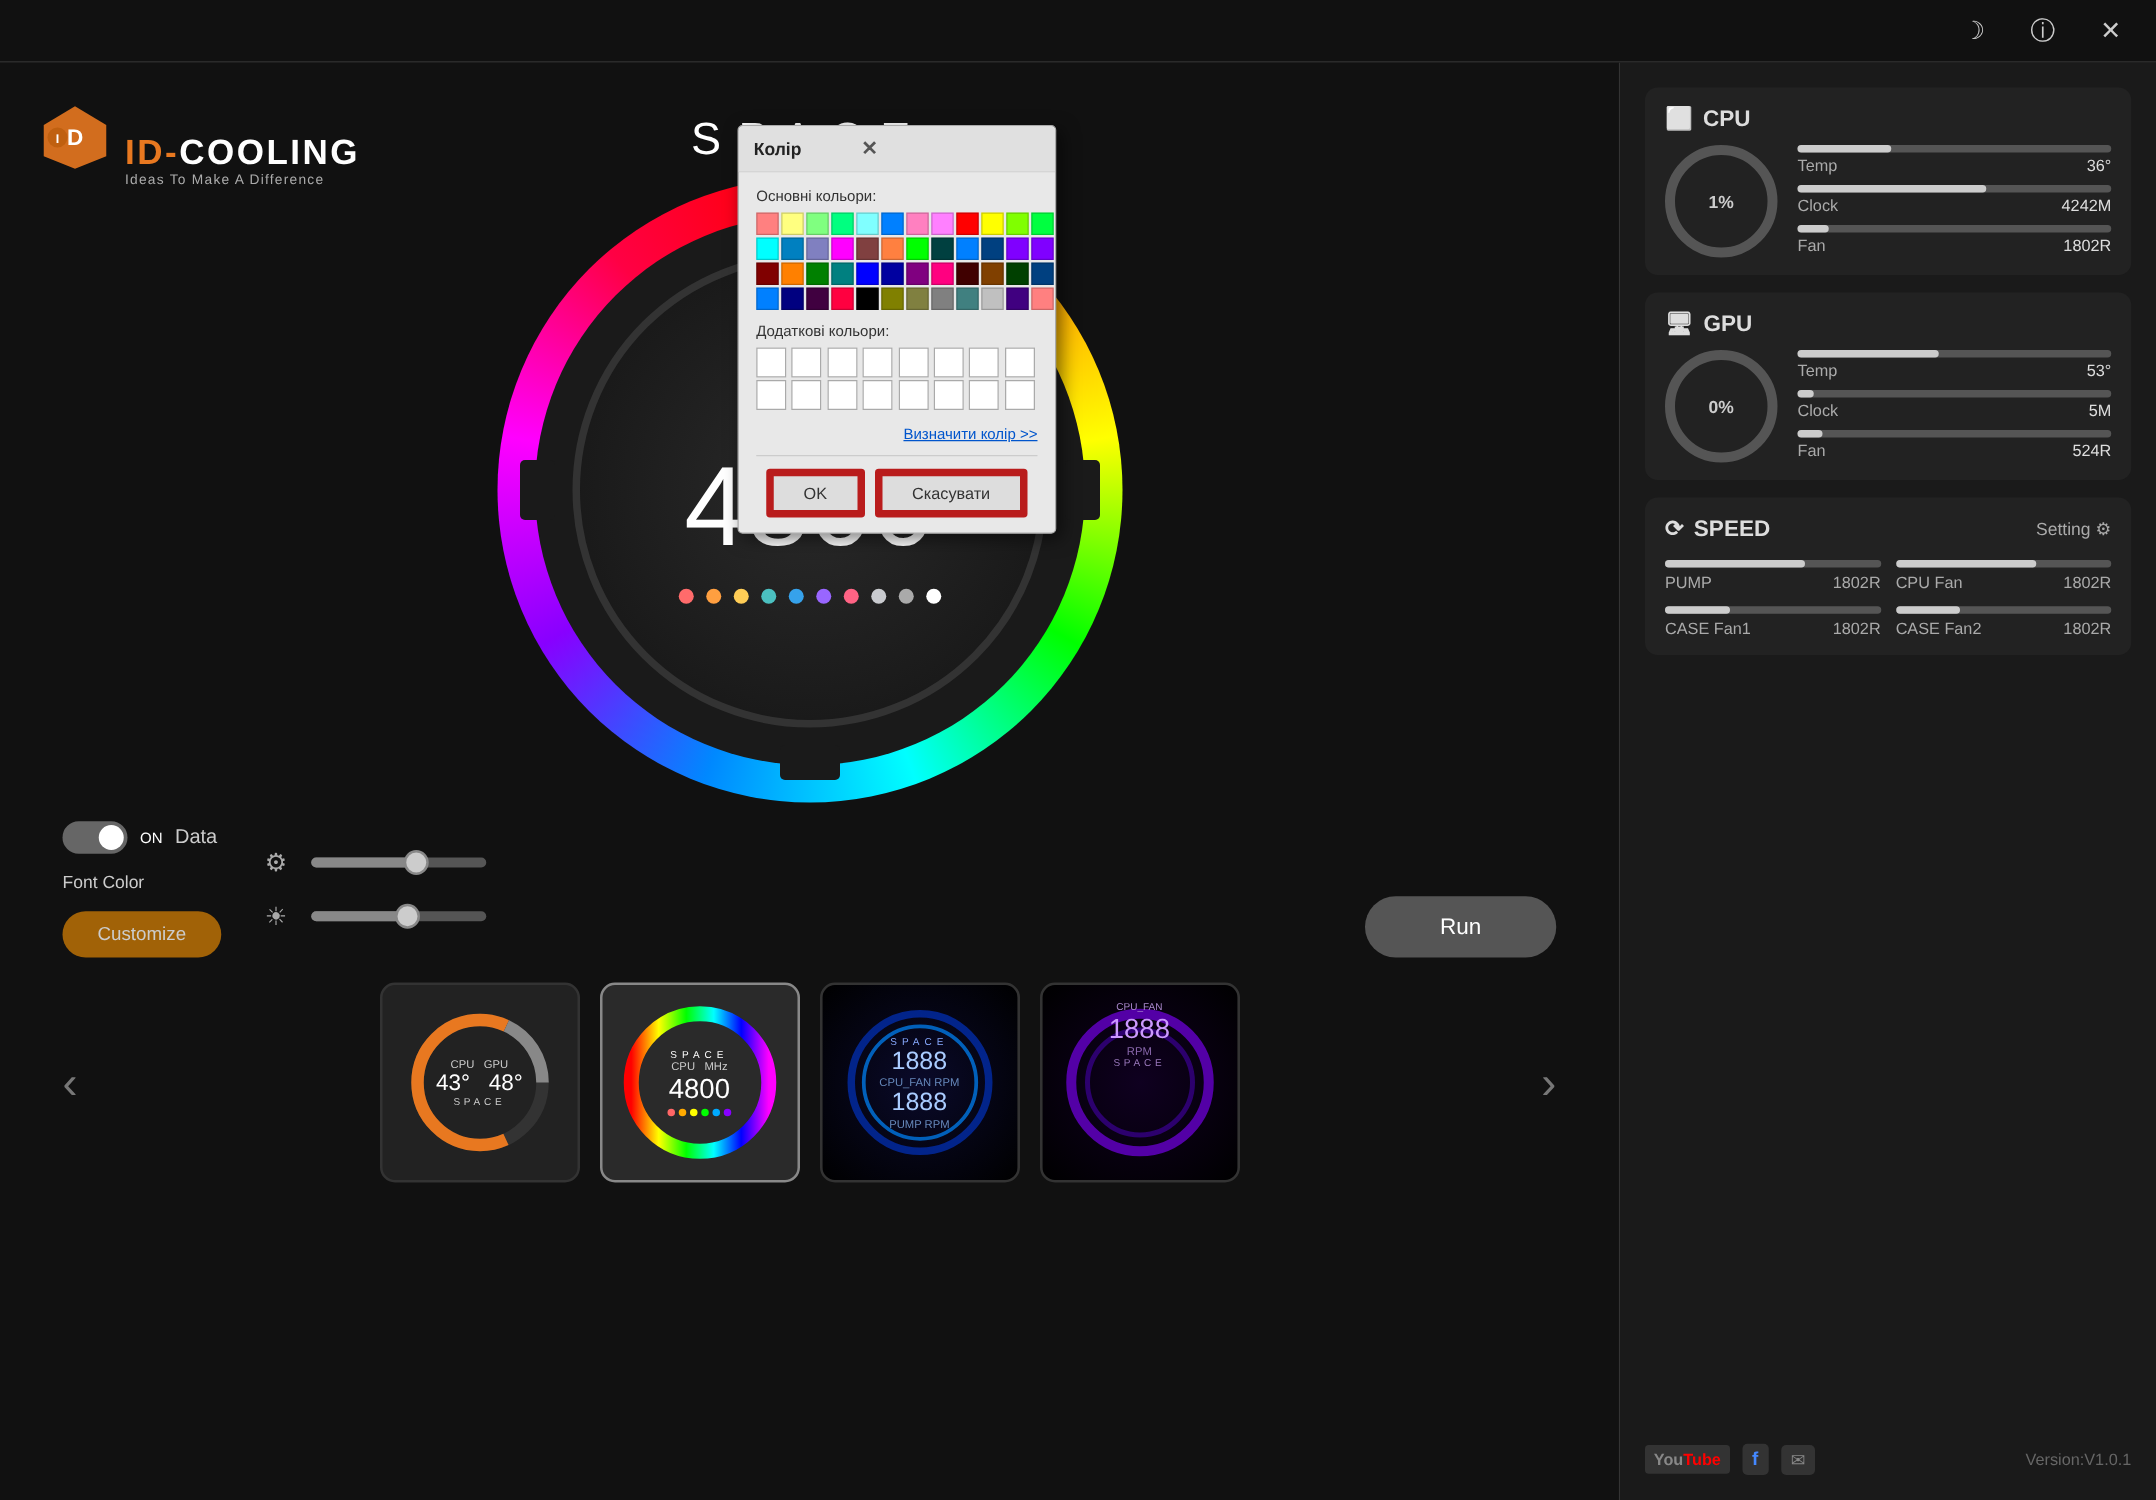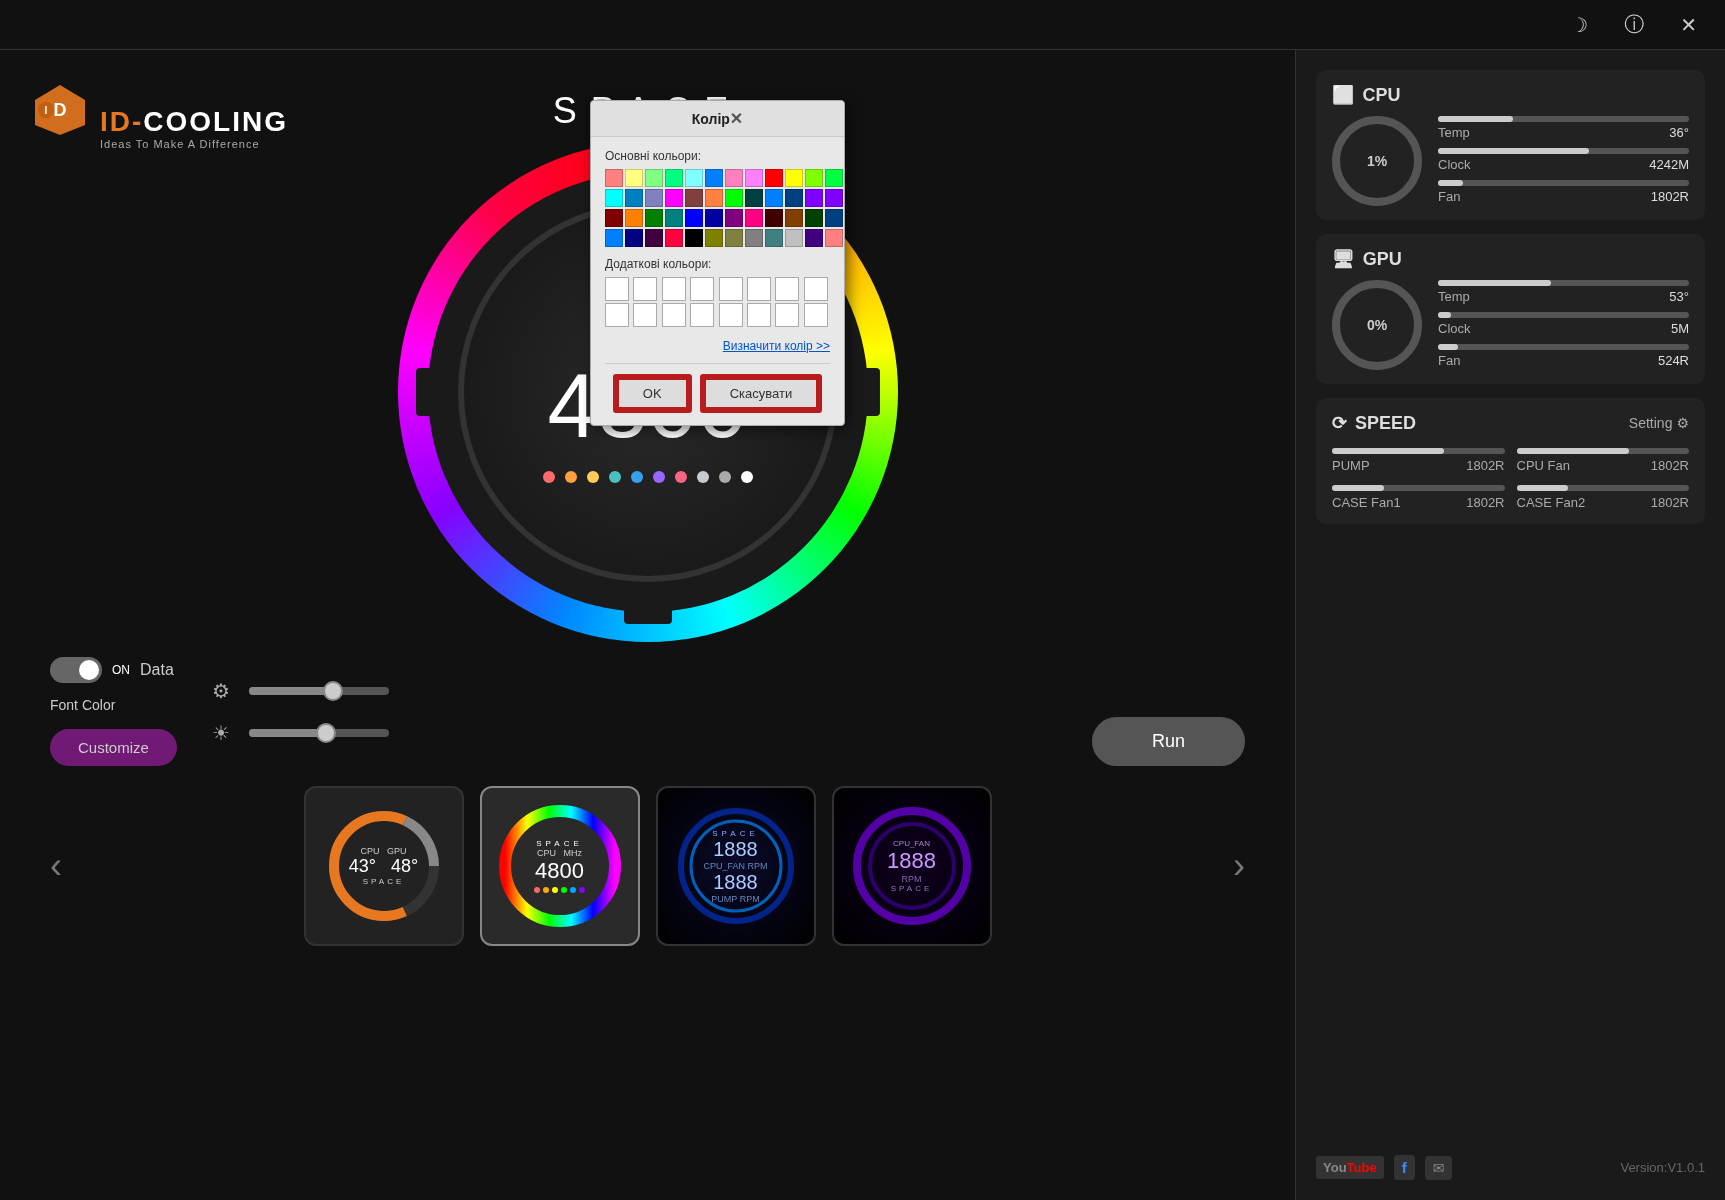--- a/index.html
+++ b/index.html
@@ -226,21 +226,21 @@
     .toggle-data-label {
       color: #ccc;
       font-size: 16px;
     }
     .font-color-label {
       color: #ccc;
       font-size: 14px;
       margin-top: 4px;
     }
     .customize-btn {
-      background: #701a75;
+      background: #a16207;
       color: #ccc;
       border: none;
       border-radius: 20px;
       padding: 10px 28px;
       font-size: 15px;
       cursor: pointer;
       margin-top: 6px;
     }
 
     .right-controls {
@@ -517,26 +517,27 @@
       background: #e8e8e8;
       border: 1px solid #aaa;
       border-radius: 4px;
       padding: 0;
       box-shadow: 4px 4px 14px rgba(0,0,0,0.5);
       pointer-events: all;
       z-index: 200;
     }
     .dialog-titlebar {
       display: flex;
-      justify-content: center;
+      justify-content: flex-start;
       align-items: center;
       padding: 8px 12px;
       background: #e0e0e0;
       border-bottom: 1px solid #ccc;
       border-radius: 4px 4px 0 0;
+      gap: 48px;
     }
     .dialog-title {
       color: #222;
       font-size: 14px;
       font-weight: 600;
     }
     .dialog-close {
       color: #555;
       font-size: 16px;
       cursor: pointer;
@@ -761,21 +762,21 @@
                 <div style="font-size:8px;letter-spacing:4px;color:#88aaff;">SPACE</div>
                 <div style="font-size:20px;font-weight:200;color:#aaccff;">1888</div>
                 <div style="font-size:9px;color:#6688bb;">CPU_FAN RPM</div>
                 <div style="font-size:20px;font-weight:200;color:#aaccff;">1888</div>
                 <div style="font-size:9px;color:#6688bb;">PUMP RPM</div>
               </div>
             </div>
           </div>
 
           <div class="thumbnail" style="background:radial-gradient(circle,#0f0020,#000);">
-            <div style="position:relative;width:130px;height:130px;display:flex;align-items:center;justify-content:center;">
+            <div style="position:relative;width:130px;height:130px;display:flex;align-items:flex-start;justify-content:center;">
               <svg width="130" height="130">
                 <circle cx="65" cy="65" r="55" fill="none" stroke="#6600cc" stroke-width="8" opacity="0.8"></circle>
                 <circle cx="65" cy="65" r="42" fill="none" stroke="#4400aa" stroke-width="4" opacity="0.6"></circle>
               </svg>
               <div style="position:absolute;text-align:center;color:#fff;">
                 <div style="font-size:8px;color:#aa88cc;">CPU_FAN</div>
                 <div style="font-size:22px;font-weight:200;color:#cc99ff;">1888</div>
                 <div style="font-size:9px;color:#8866aa;">RPM</div>
                 <div style="font-size:8px;letter-spacing:3px;color:#9977bb;">SPACE</div>
               </div>

